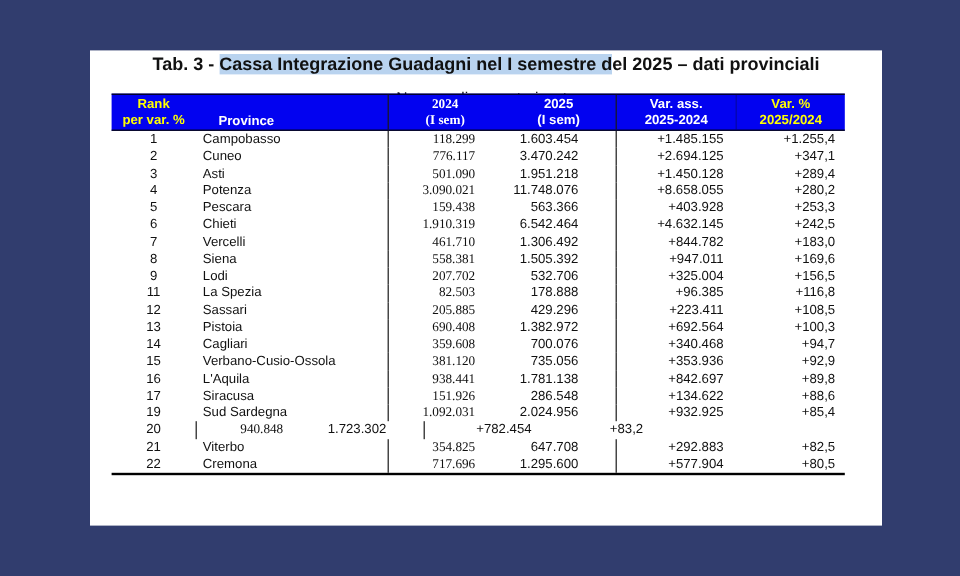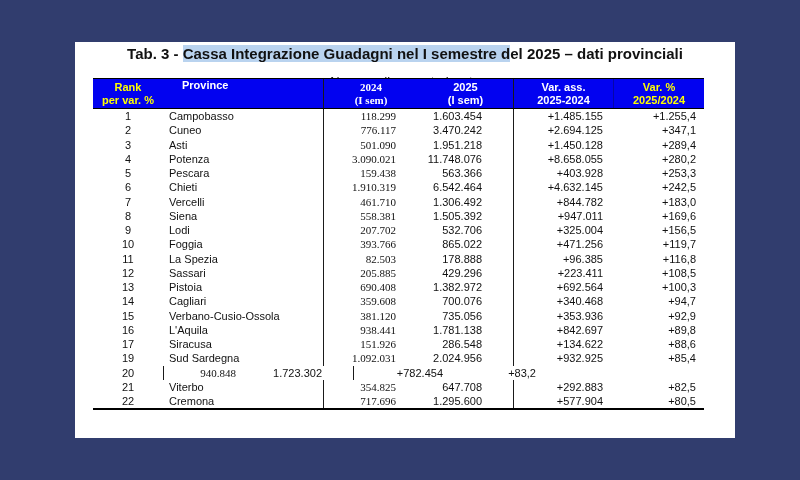--- a/index.html
+++ b/index.html
@@ -25,21 +25,21 @@
   .table{
     position:absolute;left:18px;top:36px;width:611px;
   }
   .thead{
     display:flex;height:31px;background:var(--header-bg);
     border-top:1px solid #000;border-bottom:1.5px solid #000;
     font-weight:bold;font-size:11px;line-height:13px;
   }
   .thead .hcell{display:flex;flex-direction:column;justify-content:center;text-align:center;}
   .thead .rank{color:var(--yellow);}
-  .thead .province{color:var(--white);text-align:left;padding-left:19px;justify-content:flex-start;}
+  .thead .province{color:var(--white);text-align:left;padding-left:19px;justify-content:flex-end;}
   .thead .c2024,.thead .c2025,.thead .cvarass{color:var(--white);}
   .thead .cvarpct{color:var(--yellow);border-left:1px solid rgba(10,10,80,0.45);}
   .rank{width:70px;}
   .province{width:160px;}
   .c2024{width:95px;font-family:Liberation Serif, serif;}
   .c2025{width:95px;}
   .cvarass{width:100px;}
   .cvarpct{width:91px;}
   .c2024.bline,.cvarass.bline{border-left:1px solid var(--grid);}
   .tbody{border-bottom:2px solid #000;}
@@ -161,28 +161,20 @@
         </div>
         <div class="trow">
           <div class="rank">9</div>
           <div class="province">Lodi</div>
           <div class="num c2024 bline">207.702</div>
           <div class="num c2025">532.706</div>
           <div class="num cvarass bline">+325.004</div>
           <div class="num cvarpct">+156,5</div>
         </div>
         <div class="trow">
-          <div class="rank">10</div>
-          <div class="province">Foggia</div>
-          <div class="num c2024 bline">393.766</div>
-          <div class="num c2025">865.022</div>
-          <div class="num cvarass bline">+471.256</div>
-          <div class="num cvarpct">+119,7</div>
-        </div>
-        <div class="trow">
           <div class="rank">11</div>
           <div class="province">La Spezia</div>
           <div class="num c2024 bline">82.503</div>
           <div class="num c2025">178.888</div>
           <div class="num cvarass bline">+96.385</div>
           <div class="num cvarpct">+116,8</div>
         </div>
         <div class="trow">
           <div class="rank">12</div>
           <div class="province">Sassari</div>

